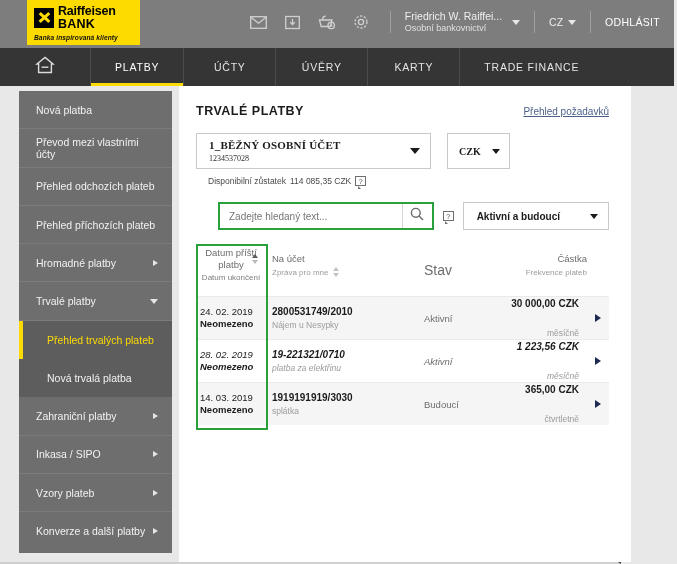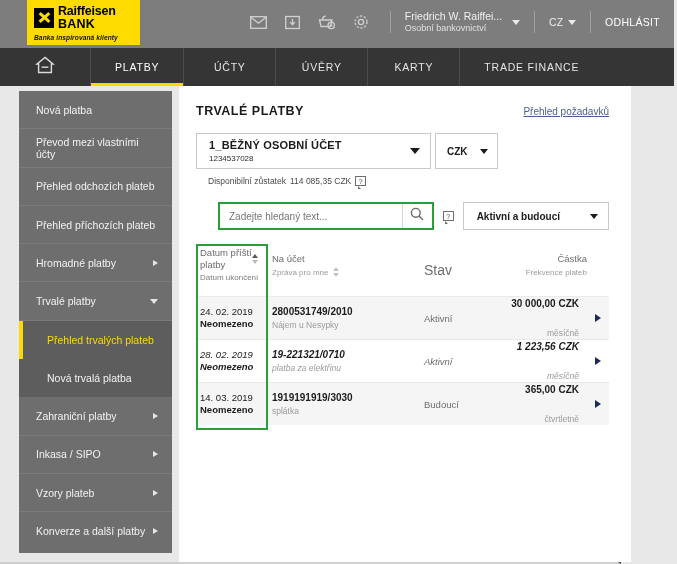--- a/index.html
+++ b/index.html
@@ -155,21 +155,21 @@
   }
   .main-head { display: flex; align-items: baseline; }
   .page-title {
     font-size: 12.5px; font-weight: bold; color: #1b1b1b; letter-spacing: .5px;
   }
   .req-link {
     margin-left: auto; font-size: 10px; color: #4a5f8a;
     text-decoration: underline;
   }
 
-  .selector-row { display: flex; gap: 4px; margin-top: 15px; }
+  .selector-row { display: flex; gap: 16px; margin-top: 15px; font-family: Liberation Serif, serif; }
   .acct-select {
     width: 235px; height: 36px;
     border: 1px solid #c9c9c9; background: #fff;
     display: flex; align-items: center; padding: 0 10px 0 12px;
   }
   .acct-texts { display: flex; flex-direction: column; line-height: 1.15; flex: 1; }
   .acct-name { font-size: 11px; font-weight: bold; color: #1b1b1b; letter-spacing: .2px; }
   .acct-num { font-size: 8px; color: #2a2a2a; margin-top: 2px; }
   .caret-dk {
     width: 0; height: 0;
@@ -237,20 +237,21 @@
   
   .tbl { margin-top: 14px; position: relative; }
   .tbl-head {
     display: flex; height: 52px;
     background: #ffffff; align-items: stretch;
   }
   .th-date {
     width: 66px; padding: 3px 0 0 4px;
     display: flex; flex-direction: column; justify-content: flex-start;
     position: relative;
+    text-align: center;
   }
   .th-date .t1 { font-size: 9.5px; color: #6d6d6d; line-height: 1.25; }
   .th-date .t2 { font-size: 8px; color: #7d7d7d; margin-top: 2px; }
   .sorter {
     position: absolute; right: 4px; top: 10px;
     display: flex; flex-direction: column; gap: 2px; align-items: center;
   }
   .sorter .up {
     width: 0; height: 0;
     border-left: 3.5px solid transparent; border-right: 3.5px solid transparent;

